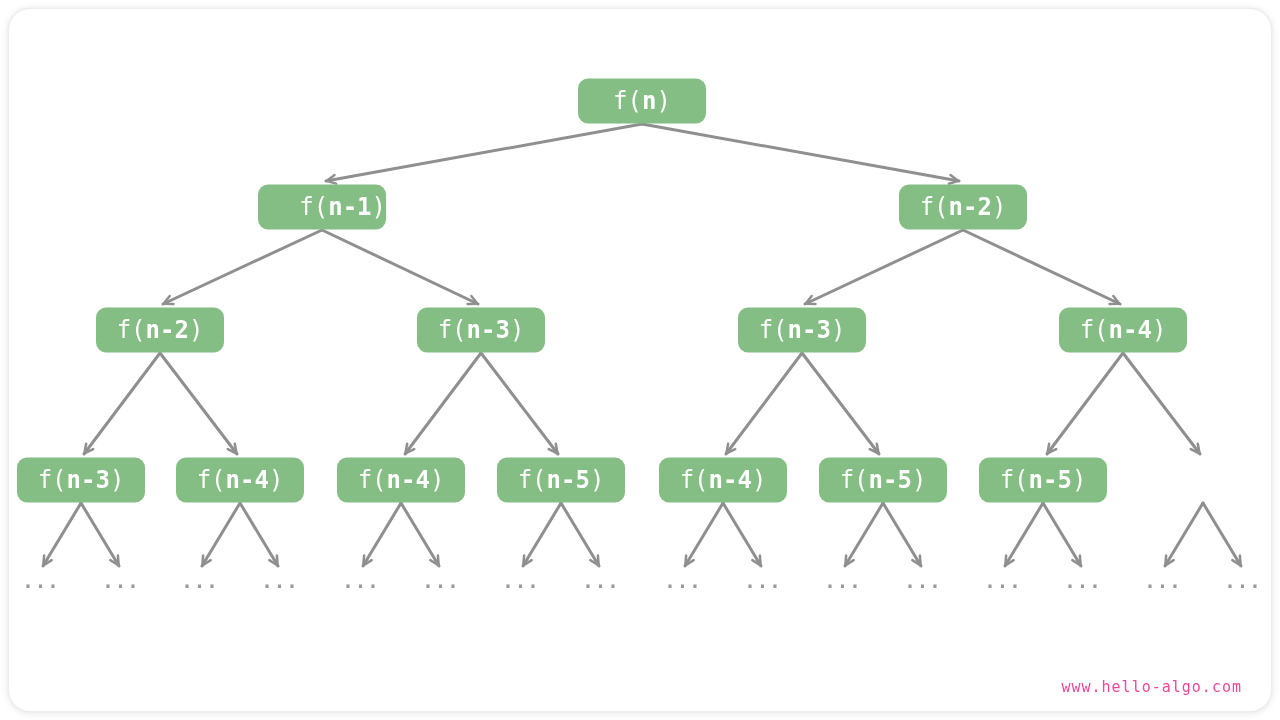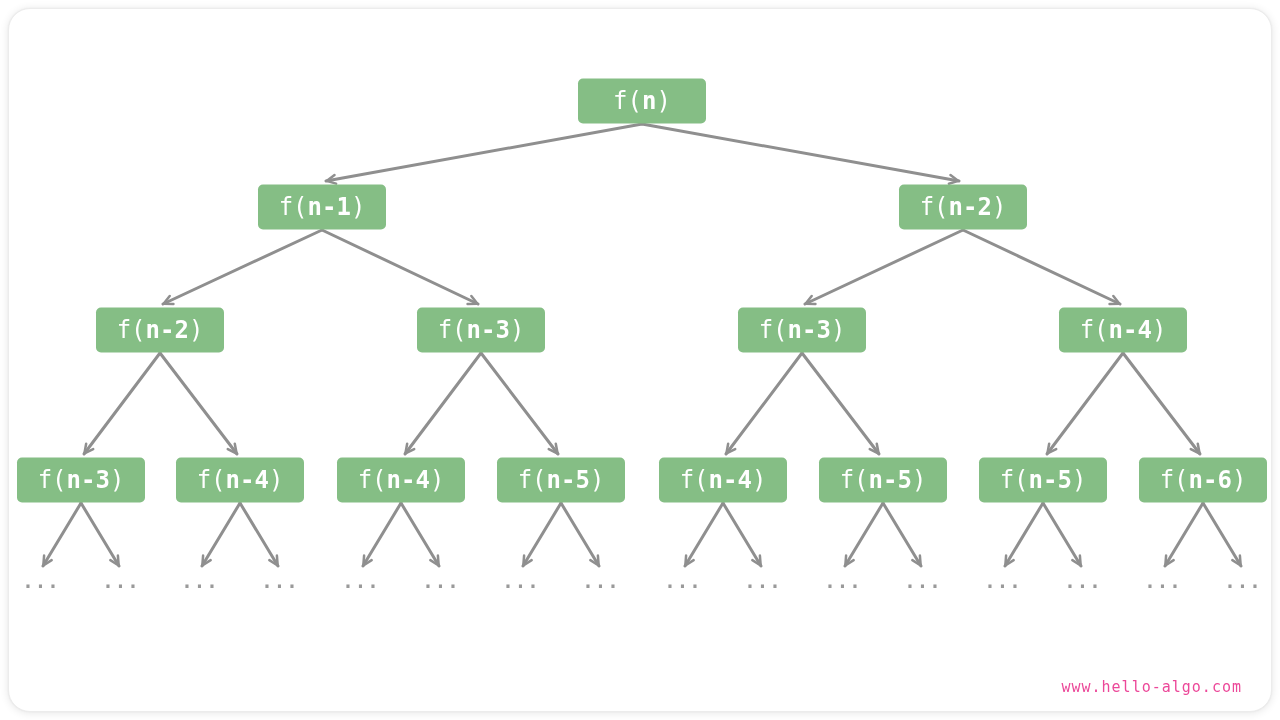--- a/index.html
+++ b/index.html
@@ -27,21 +27,21 @@
   svg.edges {
     position: absolute;
     left: 0; top: 0;
   }
   .node {
     position: absolute;
     width: 128px;
     height: 45px;
     transform: translate(-50%, -50%);
     background: #85BE85;
-    border-radius: 5px;
+    border-radius: 10px;
     color: #ffffff;
     font-size: 24px;
     line-height: 45px;
     text-align: center;
     white-space: nowrap;
   }
   .node .arg { font-weight: bold; }
   .dots {
     position: absolute;
     transform: translate(-50%, -50%);
@@ -105,36 +105,35 @@
       <line x1="883" y1="503" x2="921" y2="566" marker-end="url(#ah)"></line>
       <line x1="1043" y1="503" x2="1005" y2="566" marker-end="url(#ah)"></line>
       <line x1="1043" y1="503" x2="1081" y2="566" marker-end="url(#ah)"></line>
       <line x1="1203" y1="503" x2="1165" y2="566" marker-end="url(#ah)"></line>
       <line x1="1203" y1="503" x2="1241" y2="566" marker-end="url(#ah)"></line>
     </g>
   </svg>
 
   <div class="node" style="left:642px; top:101px;"><span>f(</span><span class="arg">n</span><span>)</span></div>
 
-  <div class="node" style="left:322px; top:207px;"><span>f(</span><span class="arg">n-1</span><span>)</span></div>
+  <div class="node" style="left:322px; top:207px;text-align:right;"><span>f(</span><span class="arg">n-1</span><span>)</span></div>
   <div class="node" style="left:963px; top:207px;"><span>f(</span><span class="arg">n-2</span><span>)</span></div>
 
   <div class="node" style="left:160px; top:330px;"><span>f(</span><span class="arg">n-2</span><span>)</span></div>
   <div class="node" style="left:481px; top:330px;"><span>f(</span><span class="arg">n-3</span><span>)</span></div>
   <div class="node" style="left:802px; top:330px;"><span>f(</span><span class="arg">n-3</span><span>)</span></div>
   <div class="node" style="left:1123px; top:330px;"><span>f(</span><span class="arg">n-4</span><span>)</span></div>
 
   <div class="node" style="left:81px; top:480px;"><span>f(</span><span class="arg">n-3</span><span>)</span></div>
   <div class="node" style="left:240px; top:480px;"><span>f(</span><span class="arg">n-4</span><span>)</span></div>
   <div class="node" style="left:401px; top:480px;"><span>f(</span><span class="arg">n-4</span><span>)</span></div>
   <div class="node" style="left:561px; top:480px;"><span>f(</span><span class="arg">n-5</span><span>)</span></div>
   <div class="node" style="left:723px; top:480px;"><span>f(</span><span class="arg">n-4</span><span>)</span></div>
   <div class="node" style="left:883px; top:480px;"><span>f(</span><span class="arg">n-5</span><span>)</span></div>
   <div class="node" style="left:1043px; top:480px;"><span>f(</span><span class="arg">n-5</span><span>)</span></div>
-  <div class="node" style="left:1203px; top:480px;"><span>f(</span><span class="arg">n-6</span><span>)</span></div>
 
   <div class="dots" style="left:41px; top:581px;">...</div>
   <div class="dots" style="left:121px; top:581px;">...</div>
   <div class="dots" style="left:200px; top:581px;">...</div>
   <div class="dots" style="left:280px; top:581px;">...</div>
   <div class="dots" style="left:361px; top:581px;">...</div>
   <div class="dots" style="left:441px; top:581px;">...</div>
   <div class="dots" style="left:521px; top:581px;">...</div>
   <div class="dots" style="left:601px; top:581px;">...</div>
   <div class="dots" style="left:683px; top:581px;">...</div>

